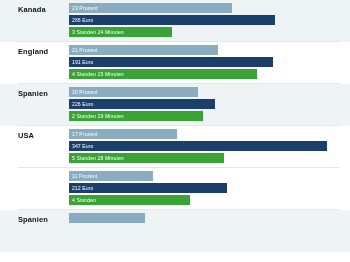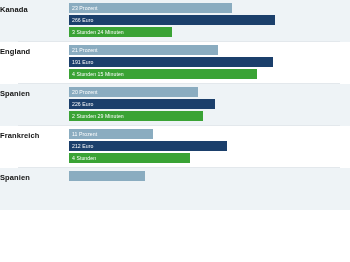--- a/index.html
+++ b/index.html
@@ -20,21 +20,21 @@
     overflow:hidden;
   }
   .row.band{background:#eef3f6;}
   .row.plain{background:#ffffff;padding-left:40px;}
   .row-sep{
     position:absolute;left:18px;right:10px;bottom:0;height:1px;
     background:#e3e8ec;
   }
   .cat-label{
     position:absolute;
-    left:0;top:5px;
+    left:18px;top:5px;
     width:46px;
     font-size:7.5px;
     font-weight:bold;
     color:#111111;
     line-height:10px;
     letter-spacing:0.1px;
     white-space:nowrap;
   }
   .bars{
     position:absolute;
@@ -105,21 +105,35 @@
         <div class="bar s-eur" style="width: 51.9%;">
           <span class="bar-label">226 Euro</span>
         </div>
         <div class="bar s-time" style="width: 47.7%;">
           <span class="bar-label">2 Stunden 29 Minuten</span>
         </div>
       </div>
       <div class="row-sep"></div>
     </div>
     <div class="row plain">
-      <div class="cat-label">Frankreich</div>
+      <div class="cat-label">USA</div>
+      <div class="bars">
+        <div class="bar s-pct" style="width: 38.4%;">
+          <span class="bar-label">17 Prozent</span>
+        </div>
+        <div class="bar s-eur" style="width: 91.8%;">
+          <span class="bar-label">347 Euro</span>
+        </div>
+        <div class="bar s-time" style="width: 55.2%;">
+          <span class="bar-label">5 Stunden 28 Minuten</span>
+        </div>
+      </div>
+      <div class="row-sep"></div>
+    </div>
+    <div class="row plain">
       <div class="bars">
         <div class="bar s-pct" style="width: 29.9%;">
           <span class="bar-label">11 Prozent</span>
         </div>
         <div class="bar s-eur" style="width: 56.2%;">
           <span class="bar-label">212 Euro</span>
         </div>
         <div class="bar s-time" style="width: 43.1%;">
           <span class="bar-label">4 Stunden</span>
         </div>

